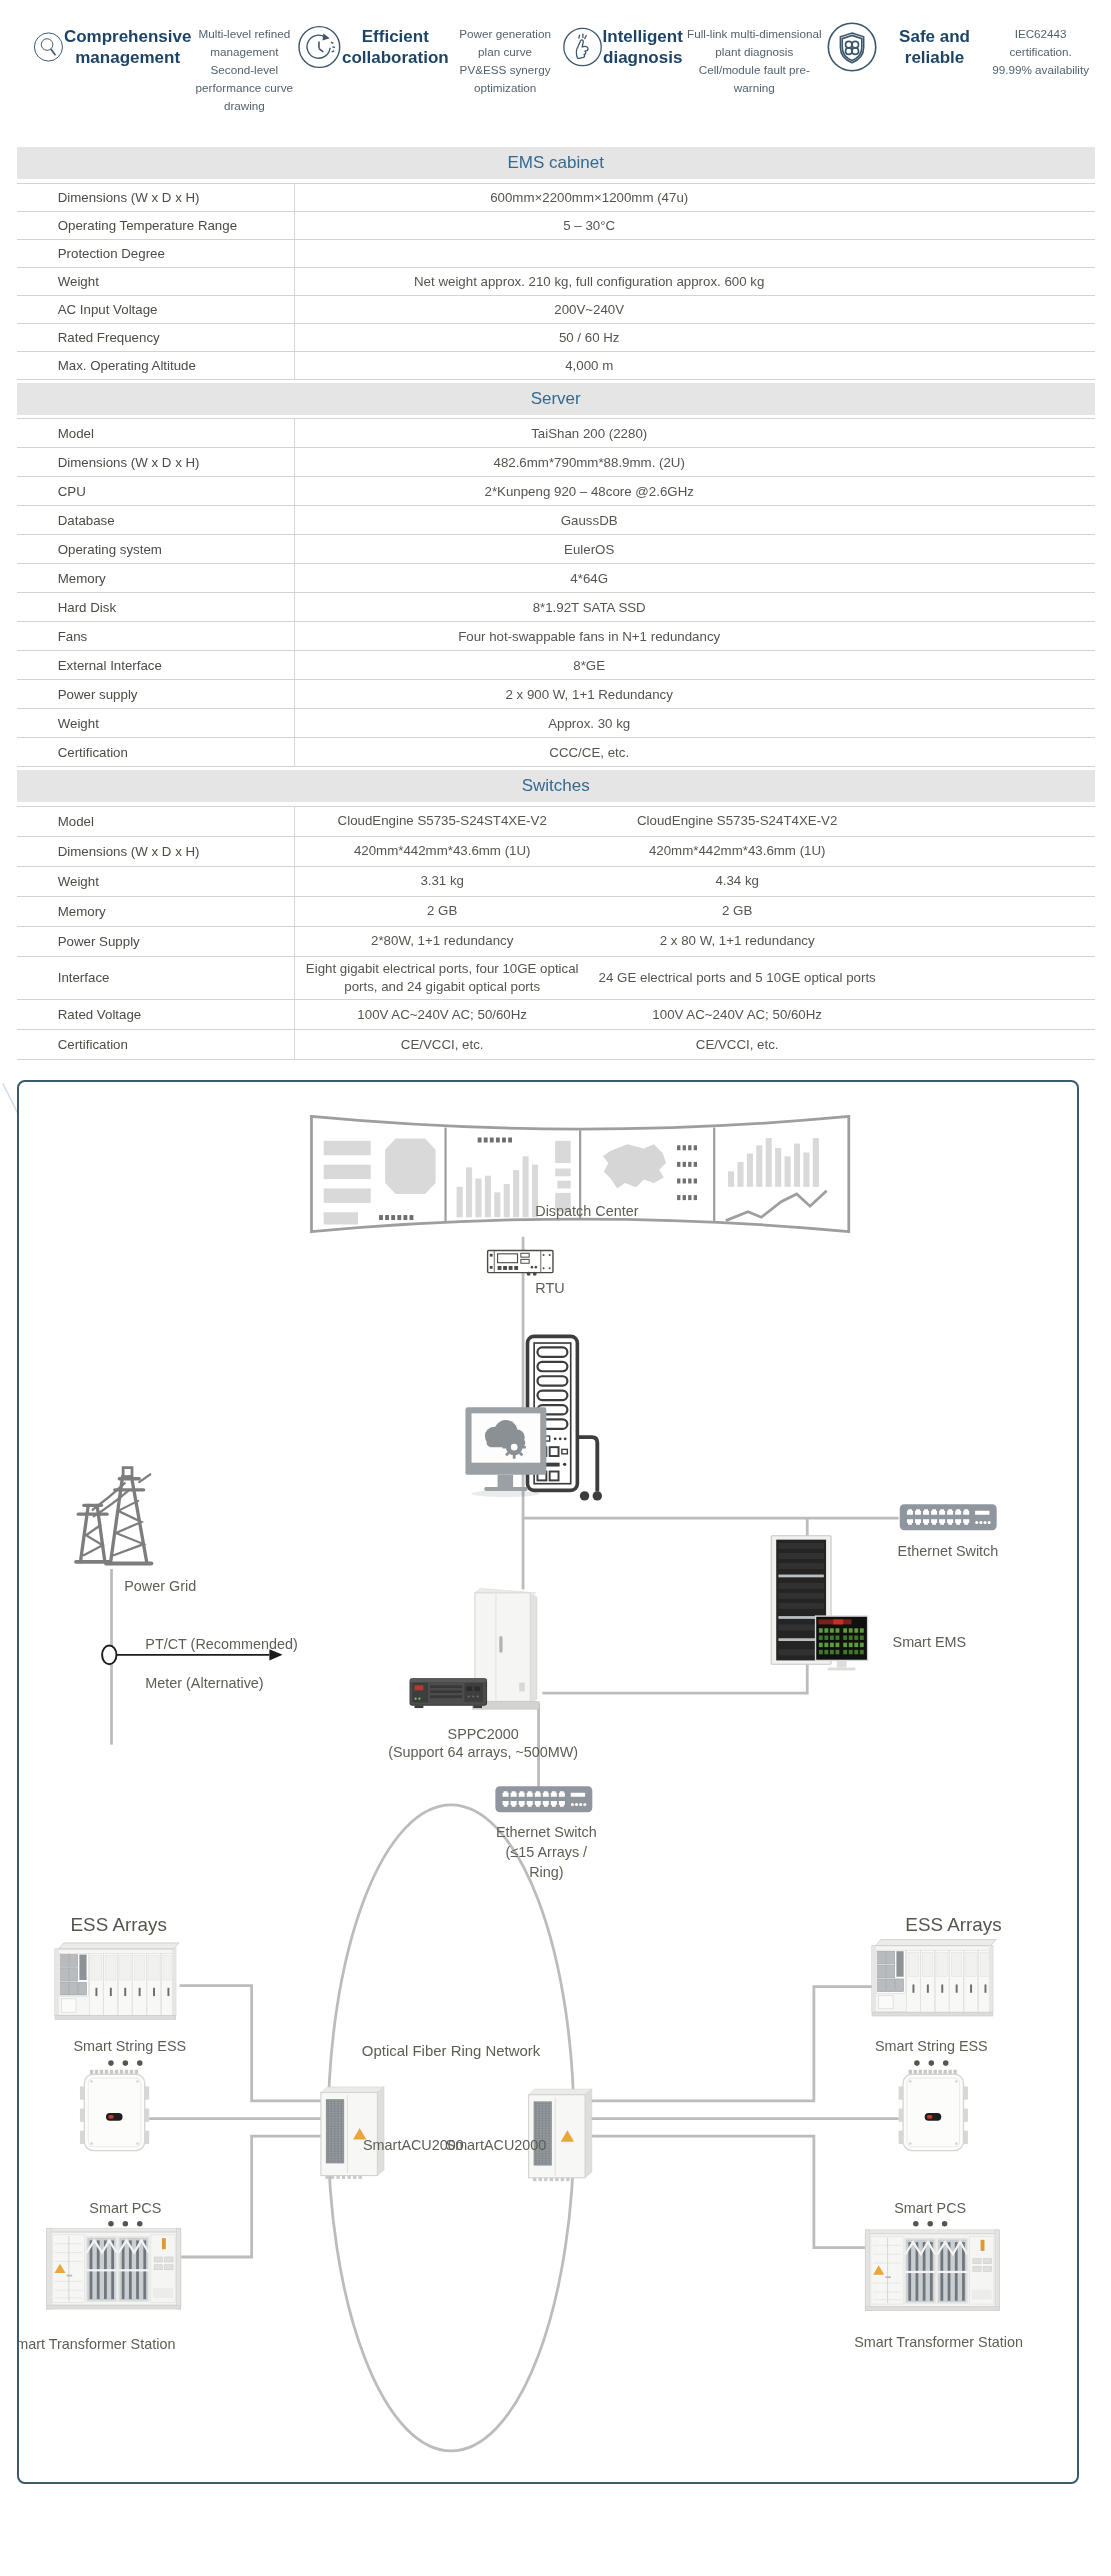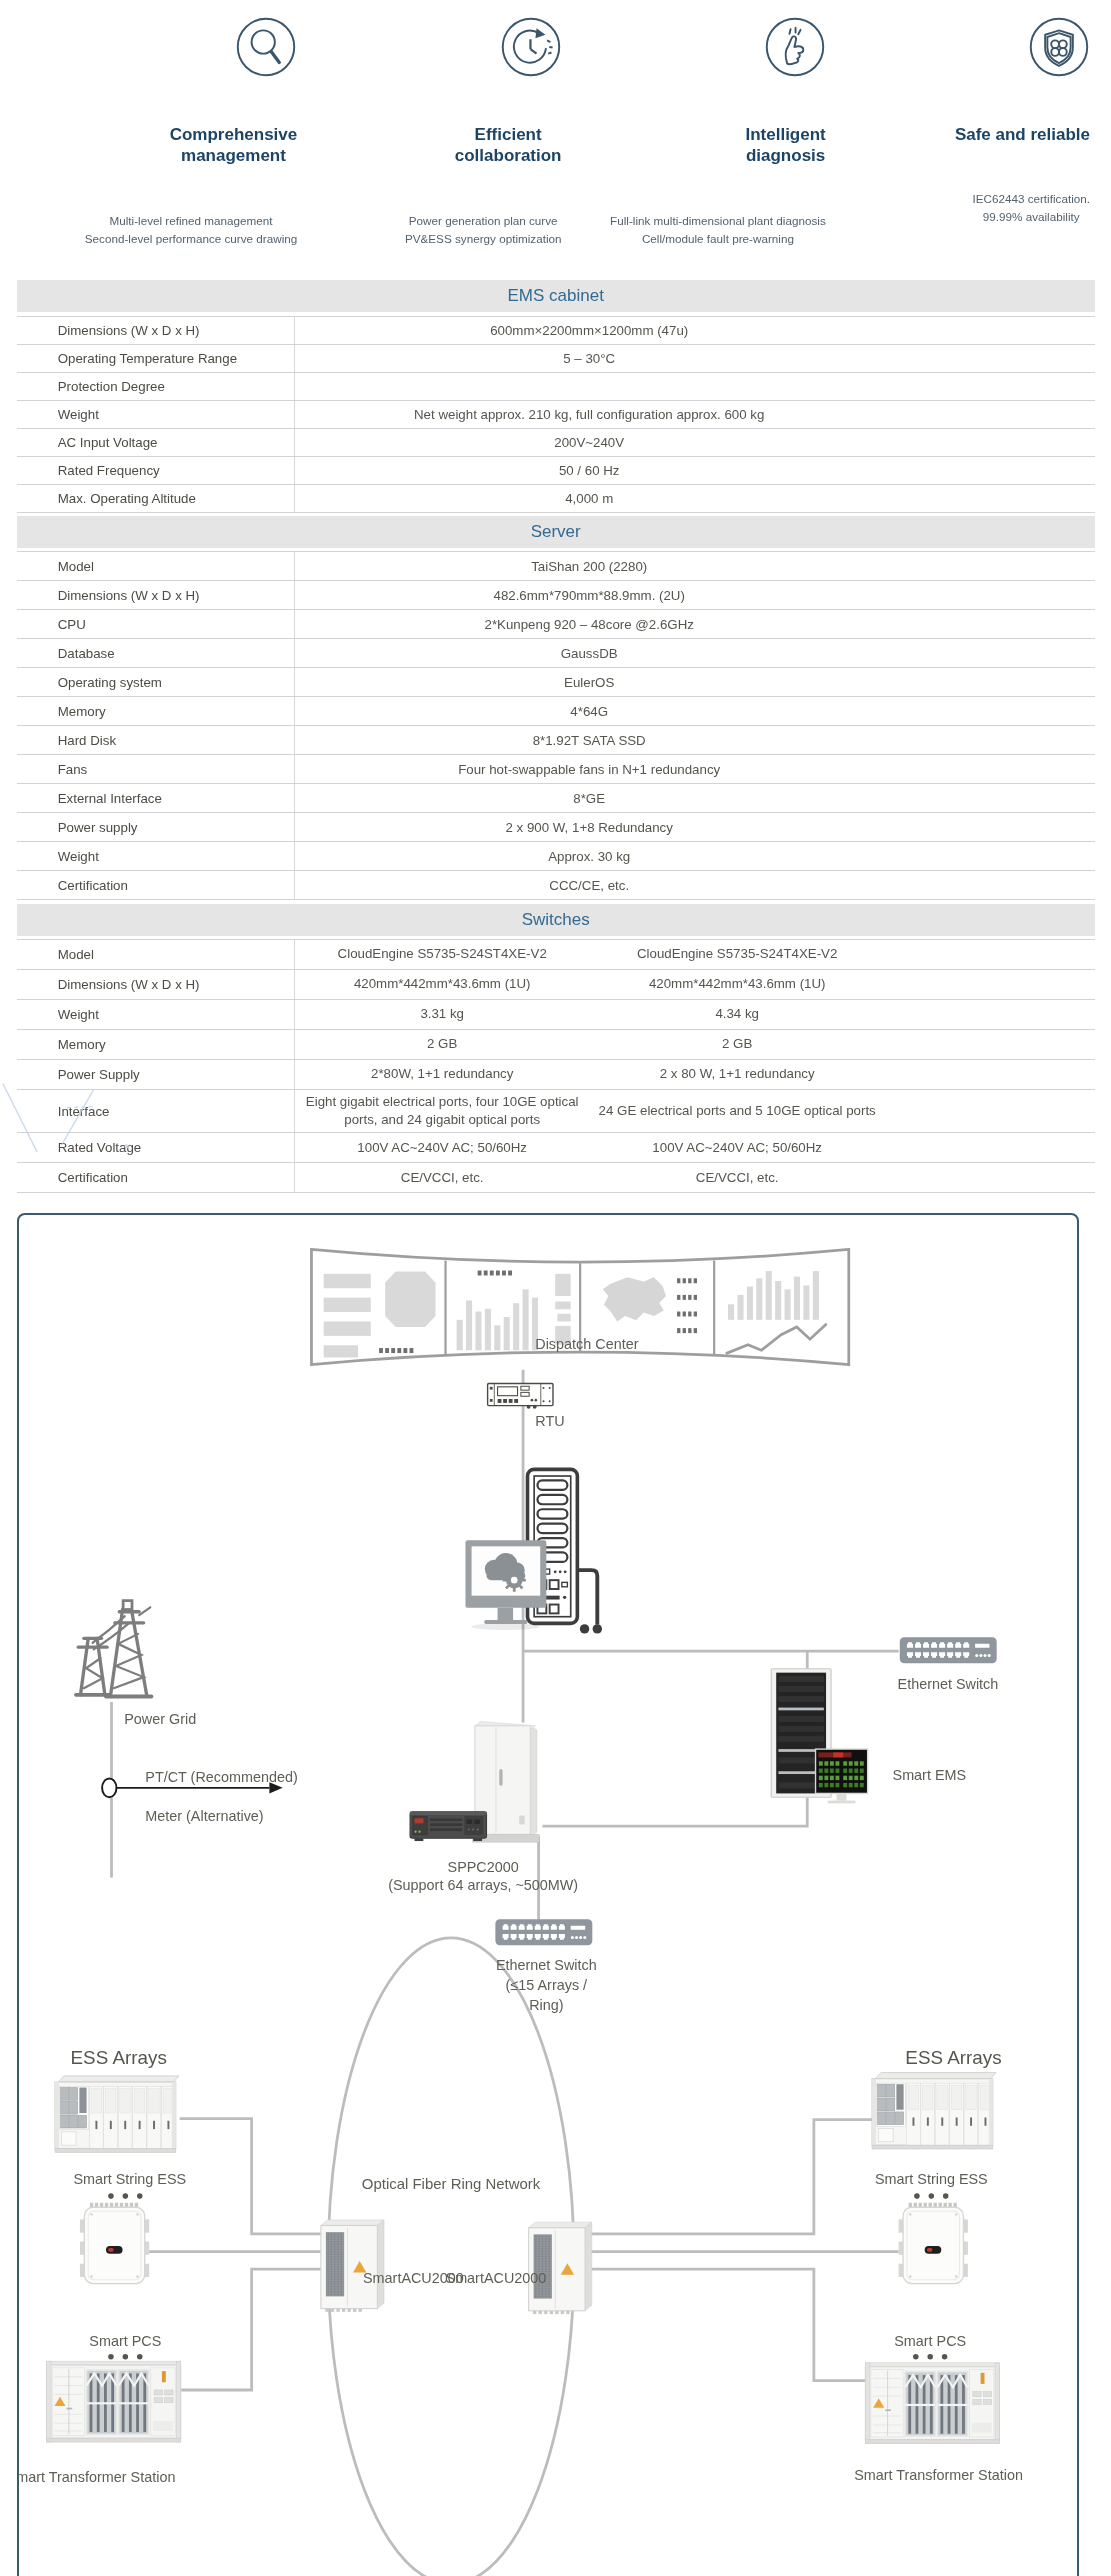--- a/index.html
+++ b/index.html
@@ -1,20 +1,20 @@
 <!DOCTYPE html>
 <html style="font-size:9px"><head>
 <meta charset="utf-8">
 <style>
   * { margin:0; padding:0; box-sizing:border-box; }
   body { width:1112px; height:2576px; background:#ffffff; font-family:"Liberation Sans", sans-serif; overflow:hidden; position:relative; }
 
   
   .features { display:flex; padding:15.6px 22px 0 33px; }
-  .feature { width:25%; display:flex; flex-direction:column; align-items:flex-end; text-align:center;gap:36px; }
+  .feature { width:25%; display:flex; flex-direction:row; align-items:flex-start; text-align:center; }
   .feature svg { width:62px; height:62px; }
   .feature-title { margin-top:10px; font-size:17px; font-weight:bold; color:#1d4465; line-height:1.28; white-space:pre-line; }
   .feature-desc { margin-top:9px; font-size:11.7px; color:#53626f; line-height:1.55; white-space:pre-line; }
 
   
   .spec-table { width:1078px; margin-left:16.7px; }
   .spec-table.first { margin-top:32px; }
   .spec-table + .spec-table { margin-top:3.3px; }
   .tbl-hdr { height:32px; background:#e5e5e5; display:flex; align-items:center; justify-content:center;
              font-size:17px; color:#336a90; }
@@ -172,21 +172,21 @@
       <div class="spec-row">
         <div class="cell cell-label">Fans</div>
         <div class="cell cell-val">Four hot-swappable fans in N+1 redundancy</div>
       </div>
       <div class="spec-row">
         <div class="cell cell-label">External Interface</div>
         <div class="cell cell-val">8*GE</div>
       </div>
       <div class="spec-row">
         <div class="cell cell-label">Power supply</div>
-        <div class="cell cell-val">2 x 900 W, 1+8 Redundancy</div>
+        <div class="cell cell-val">2 x 900 W, 1+1 Redundancy</div>
       </div>
       <div class="spec-row">
         <div class="cell cell-label">Weight</div>
         <div class="cell cell-val">Approx. 30 kg</div>
       </div>
       <div class="spec-row">
         <div class="cell cell-label">Certification</div>
         <div class="cell cell-val">CCC/CE, etc.</div>
       </div>
     </div>

